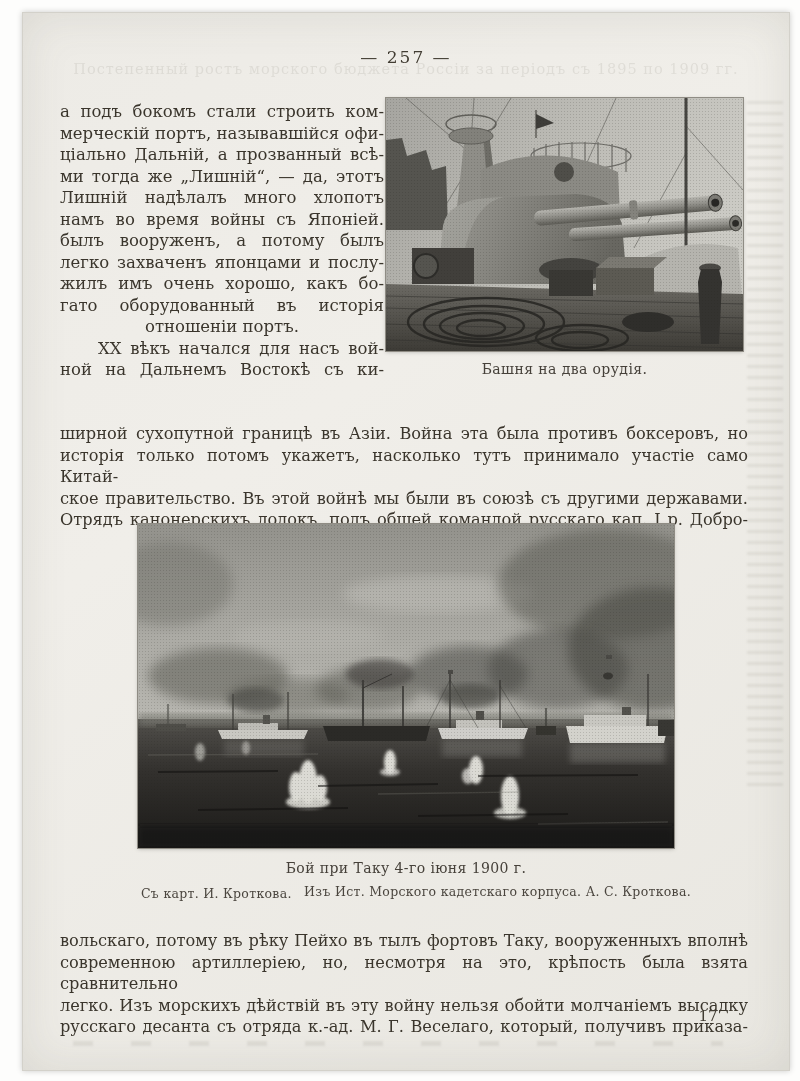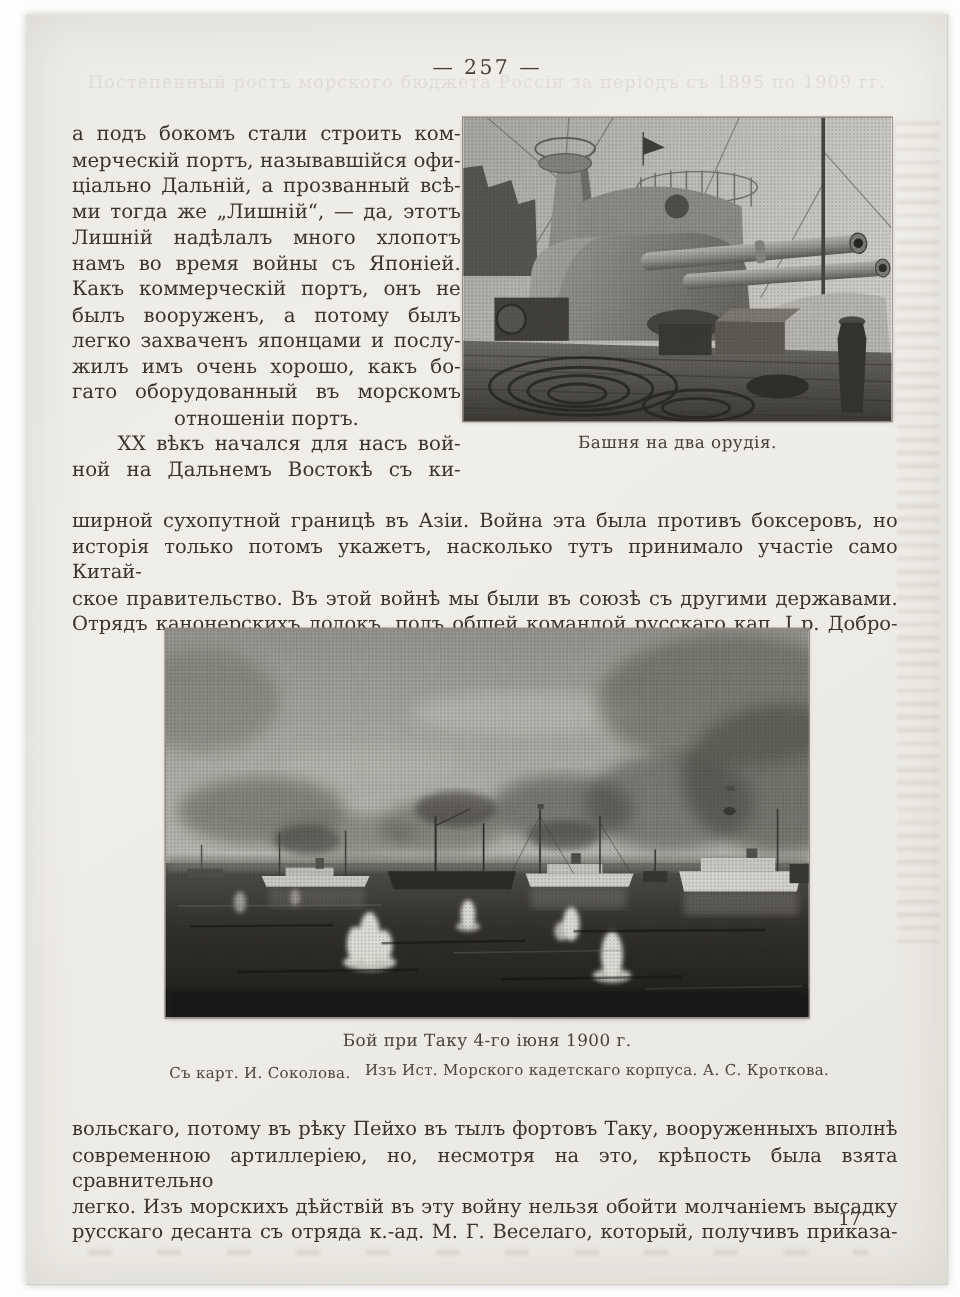--- a/index.html
+++ b/index.html
@@ -65,25 +65,24 @@
 
   <div class="abs bodytext" style="left:37px;top:88px;width:324px;">
     <div>
 
     <div class="jl">а подъ бокомъ стали строить ком-</div>
         <div class="jl">мерческій портъ, называвшійся офи-</div>
         <div class="jl">ціально Дальній, а прозванный всѣ-</div>
         <div class="jl">ми тогда же „Лишній“, — да, этотъ</div>
         <div class="jl">Лишній надѣлалъ много хлопотъ</div>
         <div class="jl">намъ во время войны съ Японіей.</div>
-        <div class="jl">Какъ коммерческій портъ, онъ не</div>
         <div class="jl">былъ вооруженъ, а потому былъ</div>
         <div class="jl">легко захваченъ японцами и послу-</div>
         <div class="jl">жилъ имъ очень хорошо, какъ бо-</div>
-        <div class="jl">гато оборудованный въ морскомъ</div>
+        <div class="jl">гато оборудованный въ исторія</div>
       </div>
     <div class="jl-norm">отношеніи портъ.</div>
     <div class="jl indent">ХХ вѣкъ начался для насъ вой-</div>
     <div>
 
     <div class="jl">ной на Дальнемъ Востокѣ съ ки-</div>
       </div>
   </div>
 
   <div class="abs photo-frame" style="left:363px;top:85px;width:357px;height:253px;">
@@ -316,21 +315,21 @@
         <line x1="10" y1="231" x2="180" y2="230"></line>
         <line x1="240" y1="270" x2="380" y2="268"></line>
         <line x1="400" y1="300" x2="530" y2="298"></line>
       </g>
       <rect y="302" width="536" height="22" fill="#151413" opacity=".7" filter="url(#b3)"></rect>
     </svg>
   </div>
   <div class="abs grain" style="left:115px;top:511px;width:536px;height:324px;"></div>
 
   <div class="abs cap-main center" style="left:115px;top:847px;width:536px;">Бой при Таку 4-го іюня 1900 г.</div>
-  <div class="abs cap-small" style="left:118px;top:873px;width:250px;">Съ карт. И. Соколова.</div>
+  <div class="abs cap-small" style="left:118px;top:873px;width:250px;">Съ карт. И. Кроткова.</div>
   <div class="abs cap-small" style="left:115px;top:871px;width:553px;text-align:right;">Изъ Ист. Морского кадетскаго корпуса. А. С. Кроткова.</div>
 
   <div class="abs bodytext-wide" style="left:37px;top:917px;width:688px;">
     <div>
 
     <div class="jl">вольскаго, потому въ рѣку Пейхо въ тылъ фортовъ Таку, вооруженныхъ вполнѣ</div>
         <div class="jl">современною артиллеріею, но, несмотря на это, крѣпость была взята сравнительно</div>
         <div class="jl">легко. Изъ морскихъ дѣйствій въ эту войну нельзя обойти молчаніемъ высадку</div>
         <div class="jl">русскаго десанта съ отряда к.-ад. М. Г. Веселаго, который, получивъ приказа-</div>
       </div>

